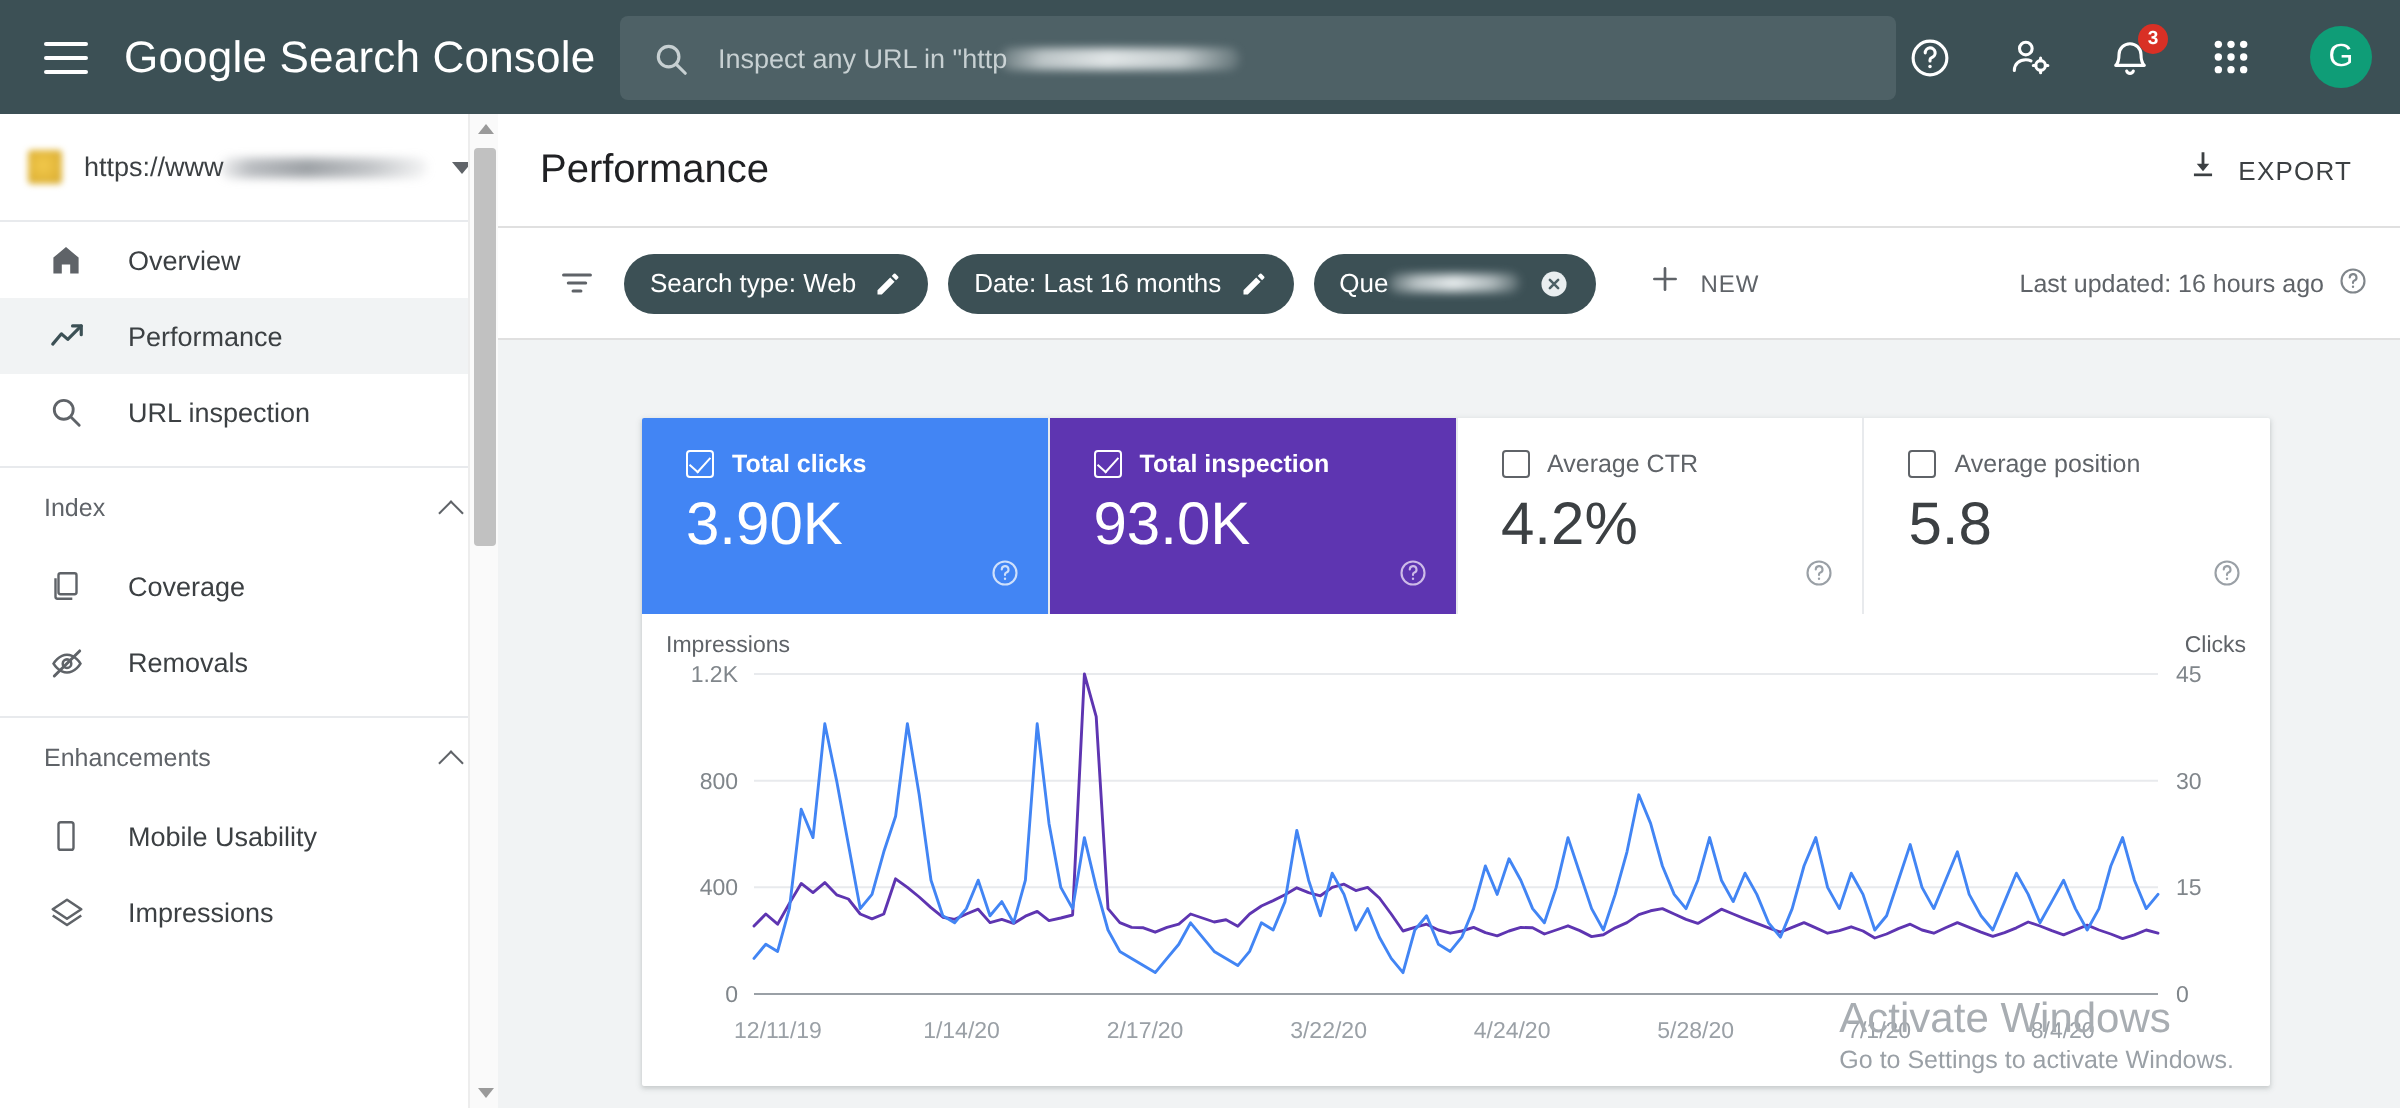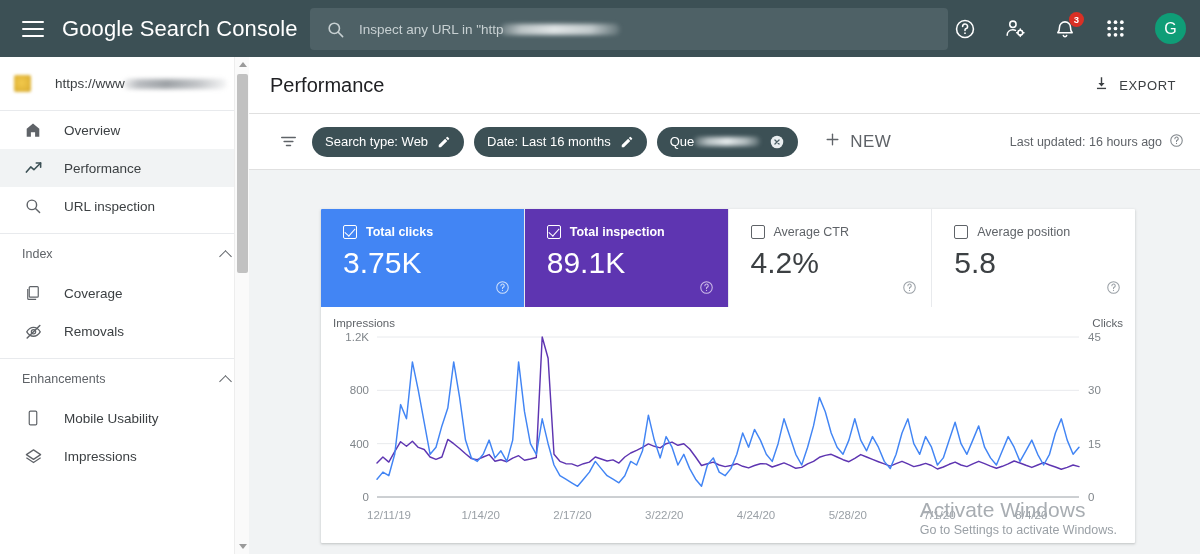--- a/index.html
+++ b/index.html
@@ -45,21 +45,21 @@
     display:flex; align-items:center; justify-content:center; font-weight:700; }
   .avatar { width:31px; height:31px; border-radius:50%; background:#0f9d77; color:#fff;
     display:flex; align-items:center; justify-content:center; font-size:16px;
     cursor:pointer; margin-left:2px; }
 
   
   .sidebar { position:absolute; left:0; top:57px; width:249px; height:497px;
     background:#fff; border-right:1px solid #e0e0e0; }
   .property {
     height:54px; display:flex; align-items:center; padding:0 12px 0 14px;
-    border-bottom:1px solid #e8eaed; cursor:pointer;gap:13px;
+    border-bottom:1px solid #e8eaed; cursor:pointer;
   }
   .favicon { width:17px; height:17px; border-radius:2px;
     background:radial-gradient(circle at 45% 45%, #f2c94c 0%, #e2b63a 60%, #d5ab35 100%);
     filter:blur(1.6px); flex:0 0 auto; margin-right:11px; }
   .prop-url { font-size:13.5px; color:#3c4043; display:flex; align-items:center; flex:1; white-space:nowrap; }
   .prop-blur { display:inline-block; width:104px; height:10px; margin-left:-2px;
     background:linear-gradient(100deg, rgba(150,155,160,.10) 0%, rgba(130,135,142,.55) 15%,
       rgba(120,126,132,.72) 42%, rgba(135,140,146,.5) 72%, rgba(160,165,170,.08) 100%);
     filter:blur(2.3px); border-radius:6px; }
   .caret { width:0;height:0;border-left:5px solid transparent;border-right:5px solid transparent;
@@ -104,21 +104,21 @@
   .chip { height:30px; border-radius:15px; background:#3c5055; color:#fff; font-size:13px;
     display:flex; align-items:center; padding:0 13px; margin-right:10px; cursor:pointer;
     white-space:nowrap; }
   .chip .pencil { margin-left:9px; display:flex; }
   .chip .chipx { margin-left:9px; display:flex; }
   .chip-blur { display:inline-block; width:66px; height:9px; margin-left:0px;
     background:linear-gradient(100deg, rgba(240,244,245,.15) 0%, rgba(238,243,244,.7) 22%,
       rgba(245,249,250,.92) 50%, rgba(238,243,244,.65) 78%, rgba(240,244,245,.12) 100%);
     filter:blur(2.3px); border-radius:5px; }
   .newbtn { display:flex; align-items:center; gap:9px; margin-left:8px; cursor:pointer; padding:4px 8px; }
-  .newbtn .nlabel { font-size:17px; color:#5f6368; letter-spacing:.5px; }
+  .newbtn .nlabel { font-size:12px; color:#5f6368; letter-spacing:.5px; }
   .lastupd { position:absolute; right:16px; display:flex; align-items:center; gap:7px;
     font-size:12.5px; color:#5f6368; }
 
   
   .card { position:absolute; left:72px; top:152px; width:814px; height:334px;
     background:#fff; box-shadow:0 1px 2px rgba(60,64,67,.18), 0 1px 3px 1px rgba(60,64,67,.07);
     border-radius:1px; overflow:hidden; }
   .metrics { display:flex; height:98px; }
   .metric { flex:1; position:relative; padding:16px 0 0 22px; cursor:pointer;
     border-right:1px solid #e8eaed; }
@@ -396,36 +396,36 @@
     </div>
 
     <div class="card">
 
       <div class="metrics">
         <div class="metric sel-clicks">
           <div class="mhead">
             <span class="cbox checked"></span>
             <span class="mlabel">Total clicks</span>
           </div>
-          <div class="mvalue">3.75K</div>
+          <div class="mvalue">3.90K</div>
           <span class="qhelp">
             <svg width="15" height="15" viewBox="0 0 24 24" fill="none" stroke="#cfe0fb" stroke-width="1.7">
               <circle cx="12" cy="12" r="9.2"></circle>
               <path d="M9.4 9.2a2.7 2.7 0 1 1 3.4 2.6c-.6.2-.8.7-.8 1.3v.5" stroke-linecap="round"></path>
               <circle cx="12" cy="16.6" r=".95" fill="#cfe0fb" stroke="none"></circle>
             </svg>
           </span>
         </div>
 
         <div class="metric sel-impr">
           <div class="mhead">
             <span class="cbox checked"></span>
             <span class="mlabel">Total inspection</span>
           </div>
-          <div class="mvalue">89.1K</div>
+          <div class="mvalue">93.0K</div>
           <span class="qhelp">
             <svg width="15" height="15" viewBox="0 0 24 24" fill="none" stroke="#cdbbe8" stroke-width="1.7">
               <circle cx="12" cy="12" r="9.2"></circle>
               <path d="M9.4 9.2a2.7 2.7 0 1 1 3.4 2.6c-.6.2-.8.7-.8 1.3v.5" stroke-linecap="round"></path>
               <circle cx="12" cy="16.6" r=".95" fill="#cdbbe8" stroke="none"></circle>
             </svg>
           </span>
         </div>
 
         <div class="metric">

